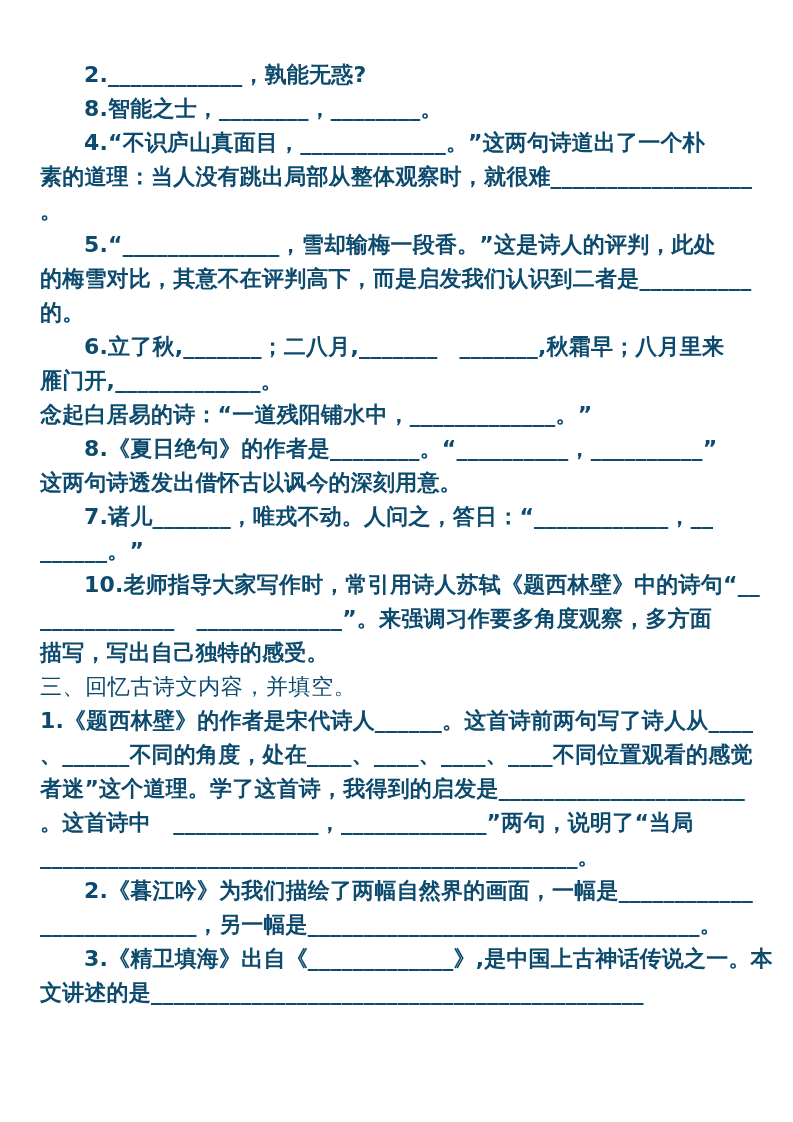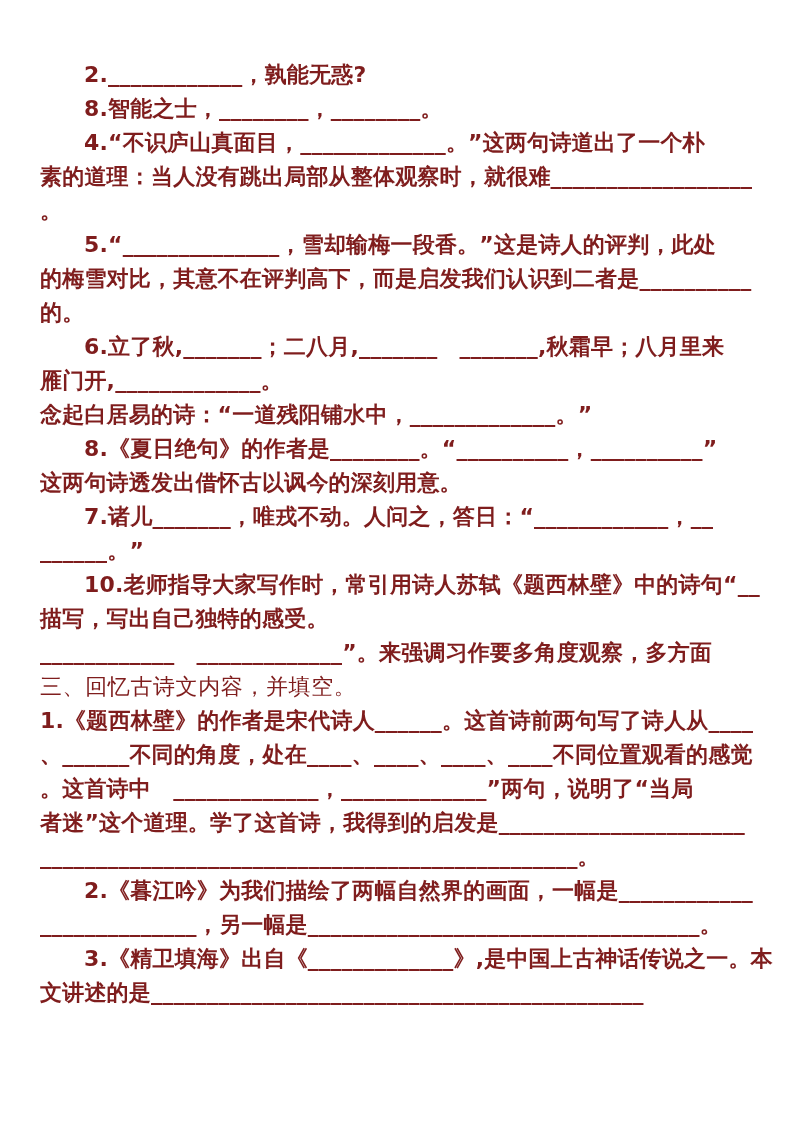--- a/index.html
+++ b/index.html
@@ -42,21 +42,21 @@
   }
   .question {
     margin: 0;
     padding: 0;
   }
 </style>
 </head>
 <body>
 
 <div class="page">
-  <div class="content" id="content" style="color: #7f1d1d;">
+  <div class="content" id="content" style="color: #0c4a6e;">
       <div class="question">
         <div class="line indent">2.____________，孰能无惑?</div>
       </div>
       <div class="question">
         <div class="line indent">8.智能之士，________，________。</div>
       </div>
       <div class="question">
         <div class="line indent">4.“不识庐山真面目，_____________。”这两句诗道出了一个朴</div>
         <div class="line">素的道理：当人没有跳出局部从整体观察时，就很难__________________</div>
         <div class="line">。</div>
@@ -76,29 +76,29 @@
       <div class="question">
         <div class="line indent">8.《夏日绝句》的作者是________。“__________，__________”</div>
         <div class="line">这两句诗透发出借怀古以讽今的深刻用意。</div>
       </div>
       <div class="question">
         <div class="line indent">7.诸儿_______，唯戎不动。人问之，答日：“____________，__</div>
         <div class="line">______。”</div>
       </div>
       <div class="question">
         <div class="line indent">10.老师指导大家写作时，常引用诗人苏轼《题西林壁》中的诗句“__</div>
+        <div class="line">____________　_____________”。来强调习作要多角度观察，多方面</div>
         <div class="line">描写，写出自己独特的感受。</div>
-        <div class="line">____________　_____________”。来强调习作要多角度观察，多方面</div>
       </div>
       <div class="section-heading">三、回忆古诗文内容，并填空。</div>
       <div class="question">
         <div class="line">1.《题西林壁》的作者是宋代诗人______。这首诗前两句写了诗人从____</div>
         <div class="line">、______不同的角度，处在____、____、____、____不同位置观看的感觉</div>
+        <div class="line">者迷”这个道理。学了这首诗，我得到的启发是______________________</div>
         <div class="line">。这首诗中　_____________，_____________”两句，说明了“当局</div>
-        <div class="line">者迷”这个道理。学了这首诗，我得到的启发是______________________</div>
         <div class="line">________________________________________________。</div>
       </div>
       <div class="question">
         <div class="line indent">2.《暮江吟》为我们描绘了两幅自然界的画面，一幅是____________</div>
         <div class="line">______________，另一幅是___________________________________。</div>
       </div>
       <div class="question">
         <div class="line indent">3.《精卫填海》出自《_____________》,是中国上古神话传说之一。本</div>
         <div class="line">文讲述的是____________________________________________</div>
       </div>

